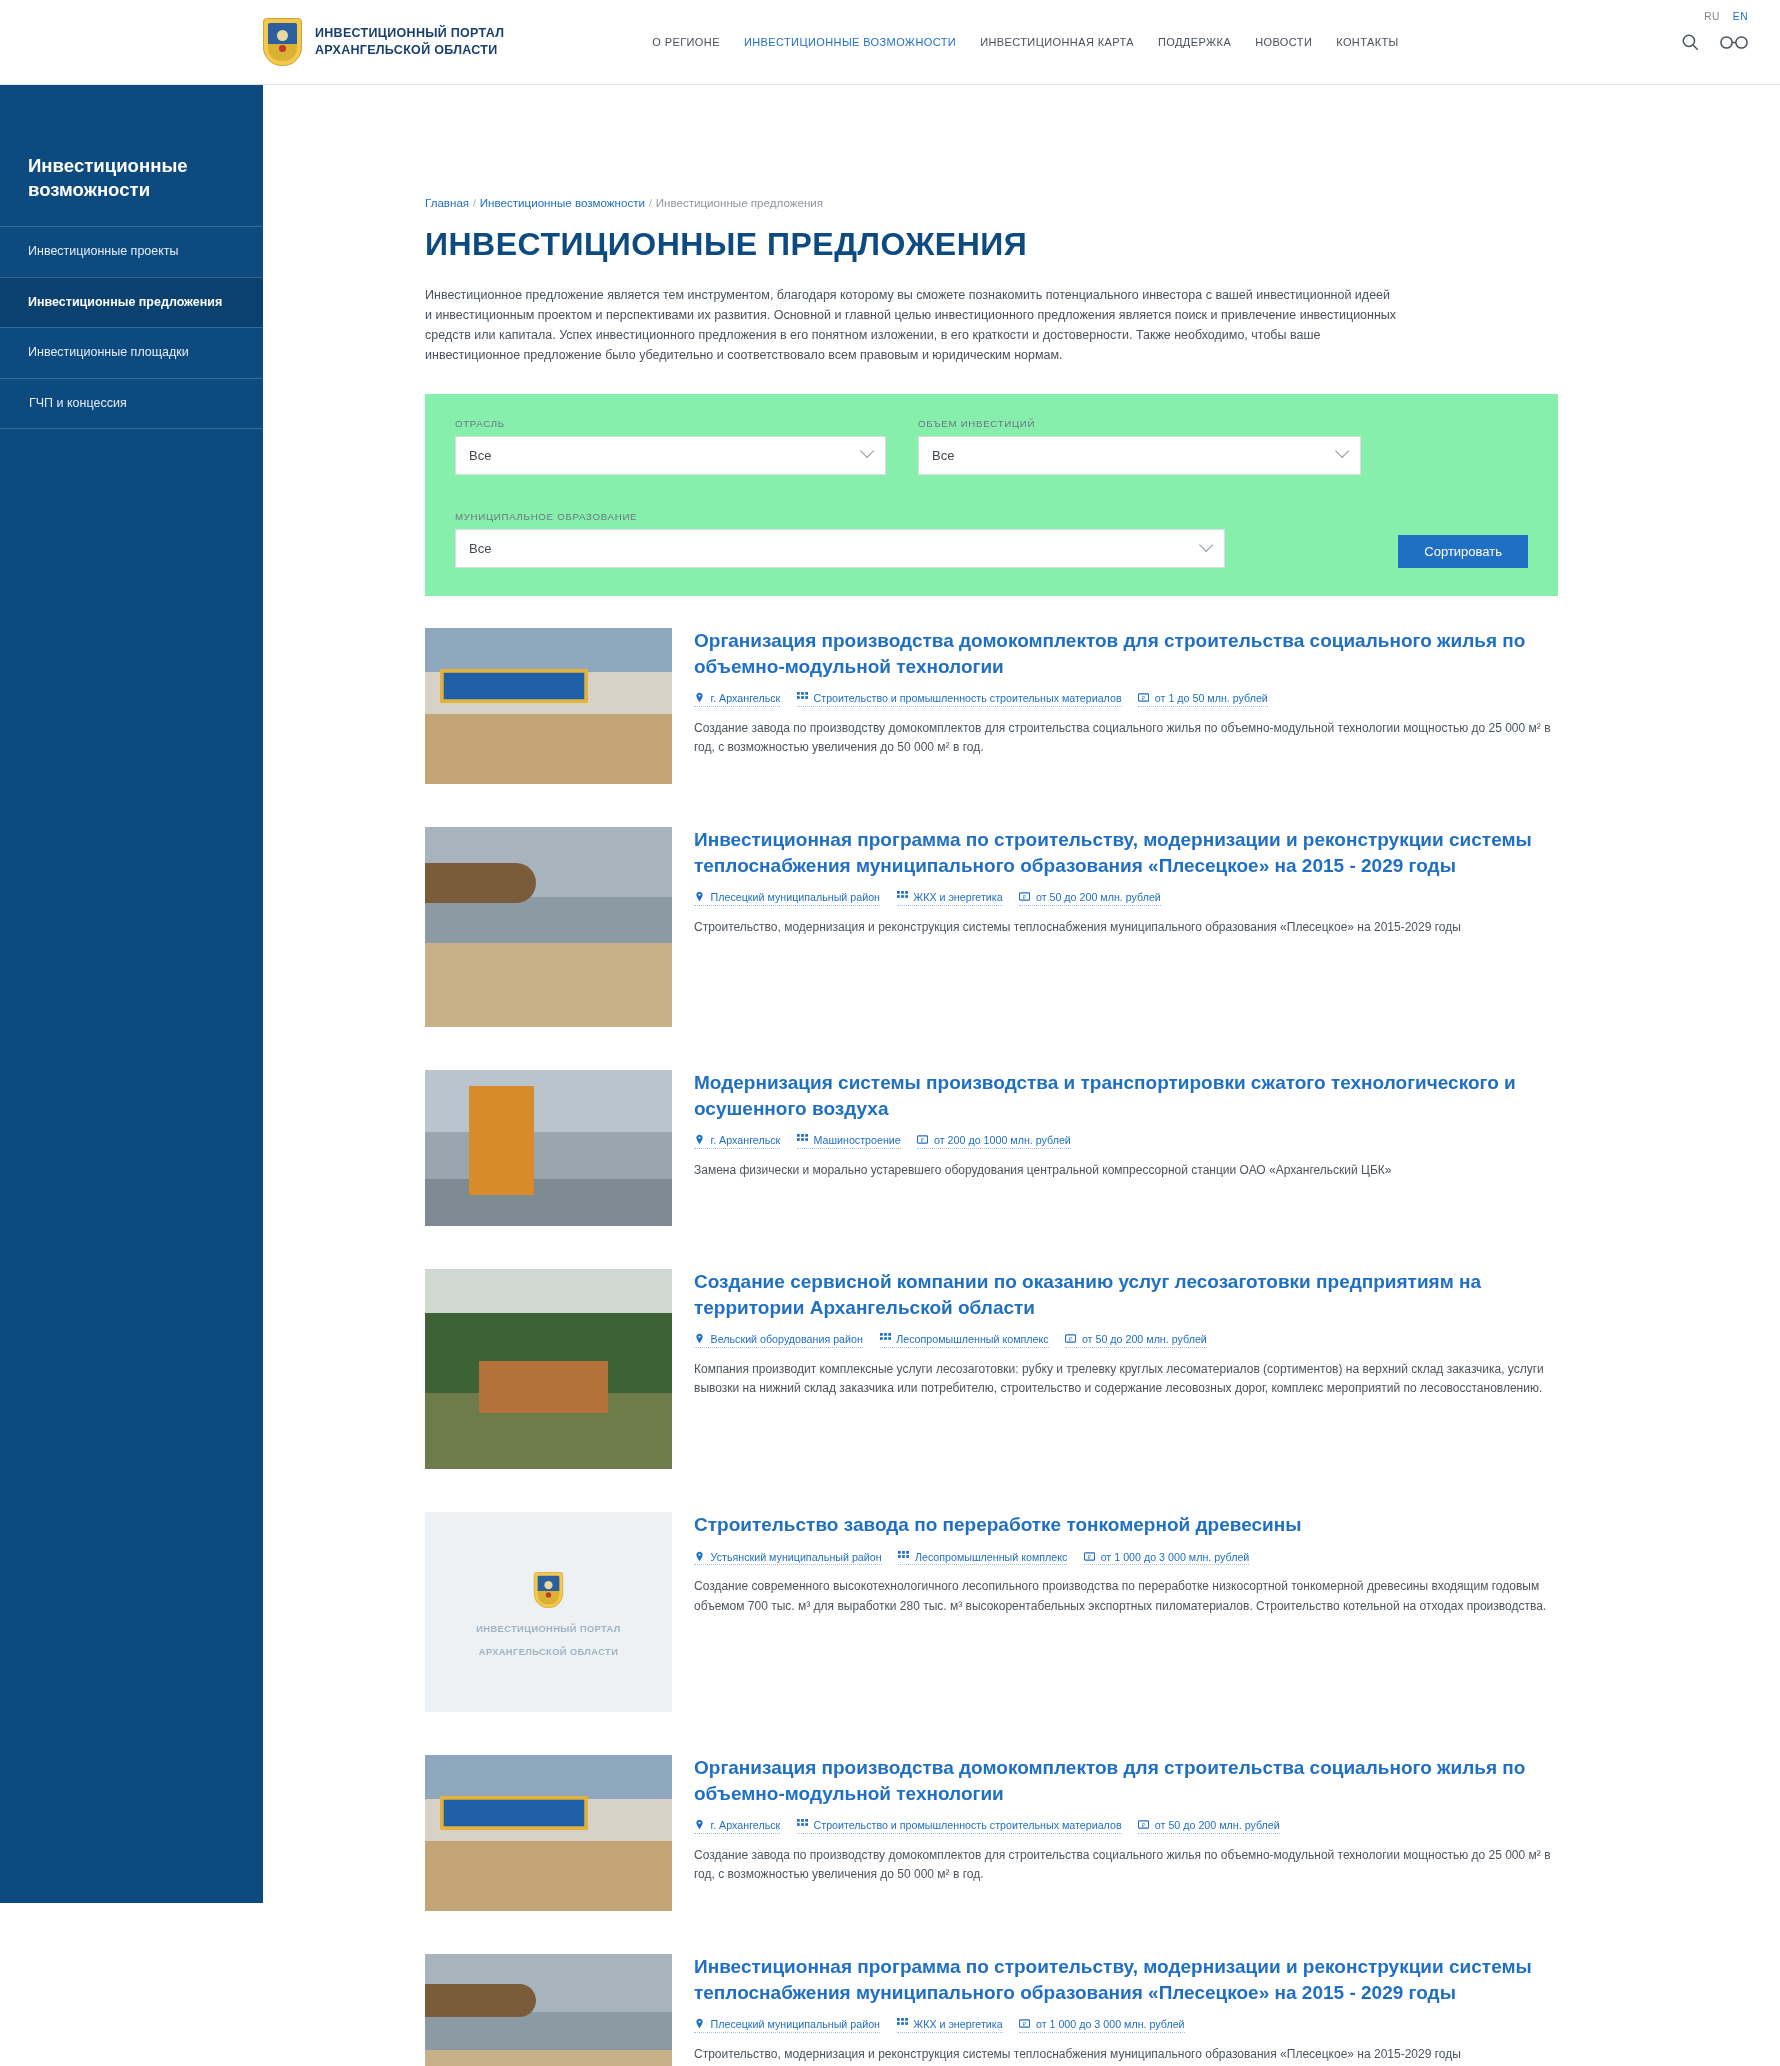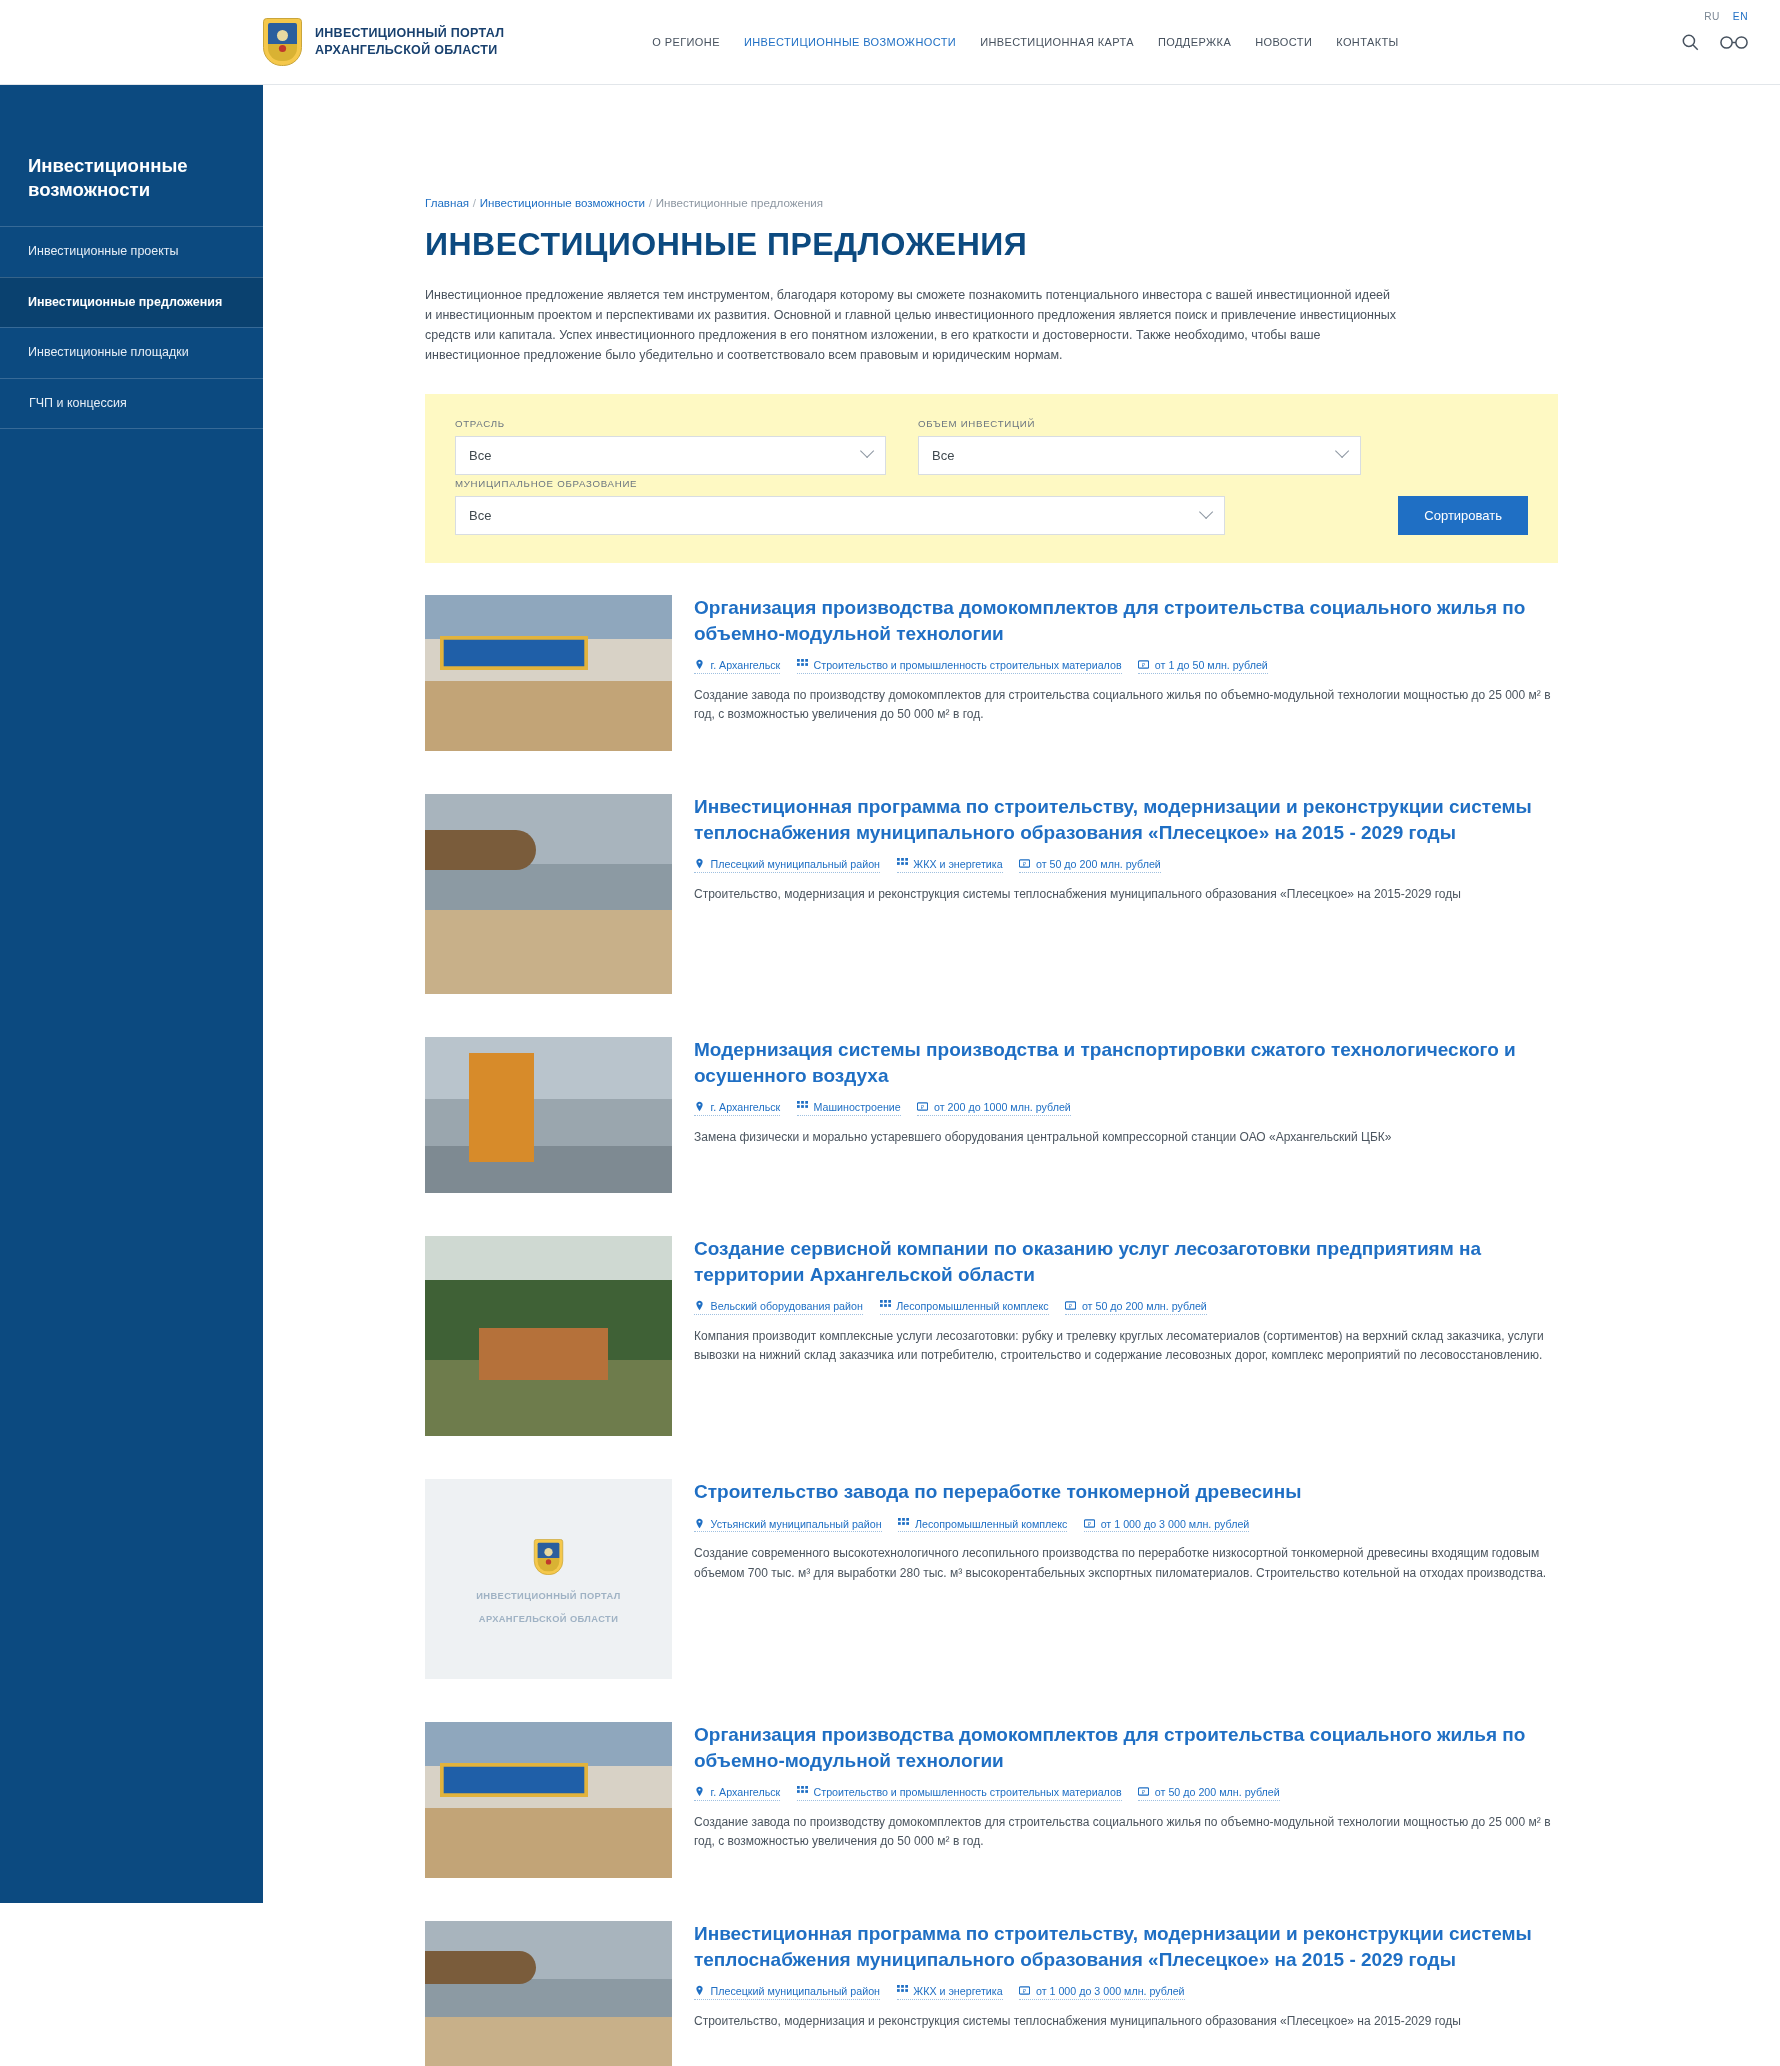--- a/index.html
+++ b/index.html
@@ -120,25 +120,25 @@
     font-size:32px;
     color:#0c4a80;
     margin:0 0 22px 0;
     letter-spacing:0.5px;
     font-weight:bold;
   }
   .intro { font-size:12.5px; line-height:1.62; color:#48525d; max-width:974px; margin-bottom:28px; }
 
   
   .filters {
-    background:#fef9c3;
+    background:#86efac;
     padding:24px 30px 28px 30px;
     display:flex;
     flex-wrap:wrap;
-    gap:3px 32px;
+    gap:36px 32px;
     margin-bottom:32px;
   }
   .field { display:flex; flex-direction:column; }
   .field.f1 { width:431px; }
   .field.f2 { width:443px; }
   .field.f3 { width:770px; }
   .field label {
     font-size:9.7px;
     letter-spacing:0.7px;
     color:#6b7580;
@@ -156,21 +156,21 @@
     font-size:13px;
     color:#40494f;
     cursor:pointer;
   }
   .chev { width:10.2px; height:10.2px; border-right:1.5px solid #8d97a2; border-bottom:1.5px solid #8d97a2; transform:rotate(45deg) translate(-2.8px,-2.8px); }
   .sort-btn {
     align-self:flex-end;
     background:#1f6fc4;
     color:#fff;
     border:0;
-    height:39px;
+    height:33px;
     padding:0 26px;
     font-size:13px;
     cursor:pointer;
     margin-left:auto;
   }
 
   
   .card { display:flex; gap:22px; margin-bottom:43px; }
   .thumb {
     width:247px; height:156px;

